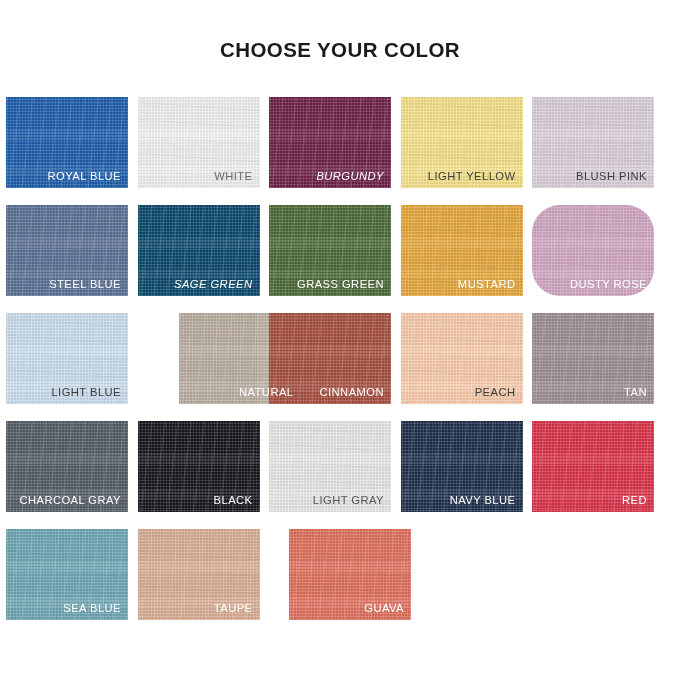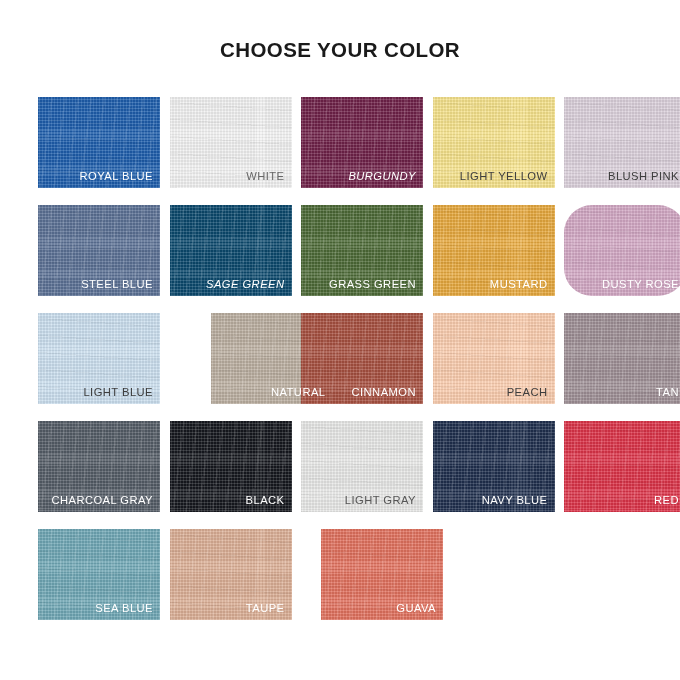--- a/index.html
+++ b/index.html
@@ -31,21 +31,21 @@
     font-size: 20.5px;
     font-weight: 700;
     letter-spacing: 0.4px;
     color: #1a1a1a;
     font-family: "Liberation Sans", sans-serif;
   }
 
   .swatch-grid {
     position: absolute;
     top: 97px;
-    left: 38px;
+    left: 6px;
     width: 640px;
     display: grid;
     grid-template-columns: repeat(5, 122px);
     grid-auto-rows: 91px;
     column-gap: 9.5px;
     row-gap: 17px;
   }
 
   .swatch {
     position: relative;

